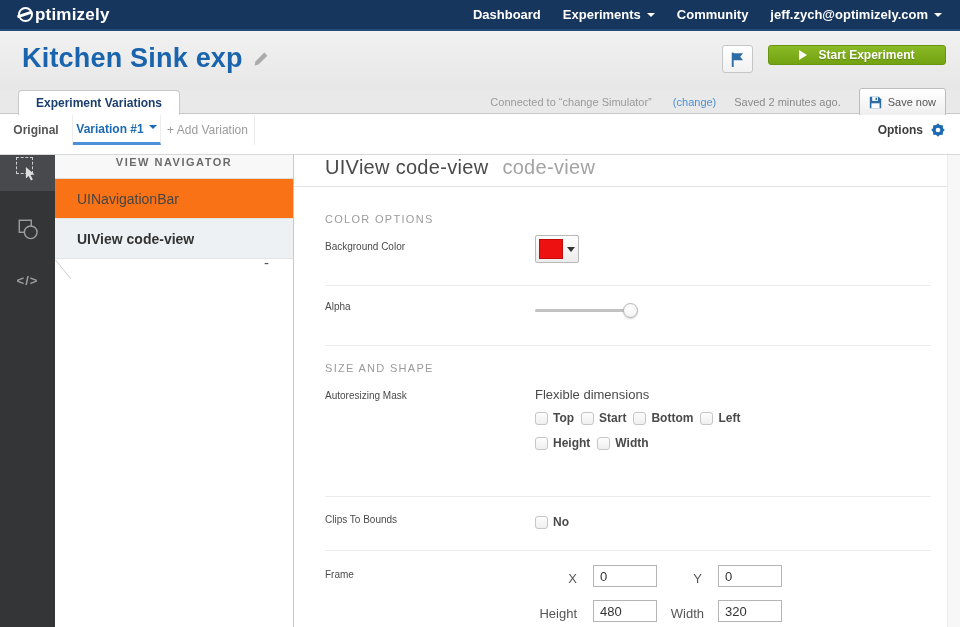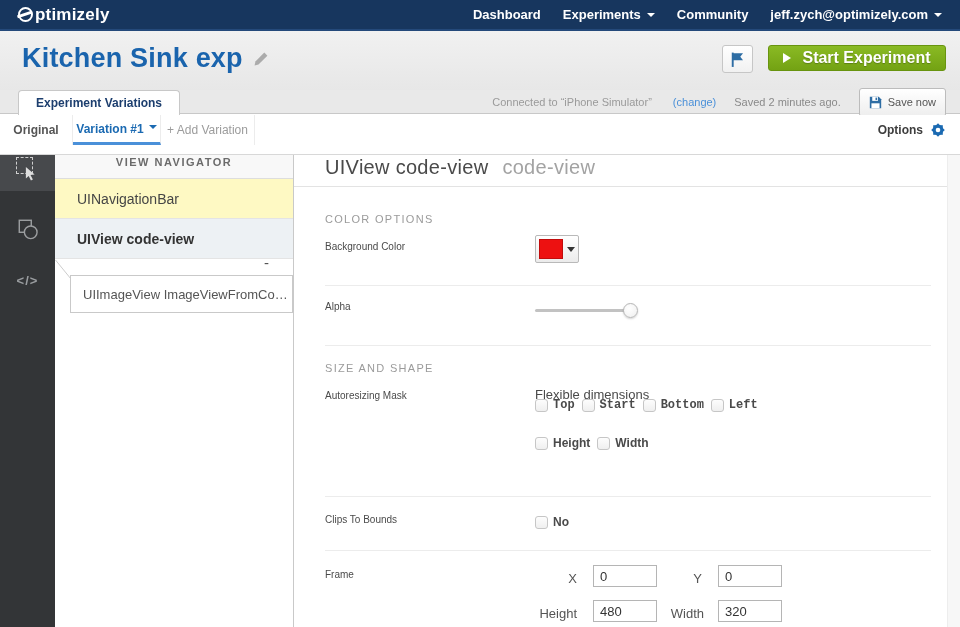--- a/index.html
+++ b/index.html
@@ -24,23 +24,23 @@
              border-top:4px solid #fff; margin-top:1px; }
 
   
   .header { position:absolute; left:0; top:31px; width:960px; height:59px;
             background:linear-gradient(#f1f1f1,#e7e7e7); }
   .title-wrap { position:absolute; left:22px; top:12px; display:flex; align-items:center; gap:10px; }
   .page-title { font-size:27px; font-weight:bold; color:#1a64ad; letter-spacing:0.2px; }
   .flag-btn { position:absolute; left:722px; top:14px; width:31px; height:28px;
               background:linear-gradient(#fff,#f1f1f1); border:1px solid #c6c6c6; border-radius:3px;
               display:flex; align-items:center; justify-content:center; cursor:pointer; }
-  .start-btn { position:absolute; left:768px; top:14px; width:178px; height:26px;
+  .start-btn { position:absolute; left:768px; top:14px; width:178px; height:20px;
                background:linear-gradient(#8aba24,#73a213); border:1px solid #68940f; border-radius:3px;
-               color:#fff; font-size:16px; font-weight:bold; display:flex; align-items:center;
+               color:#fff; font-size:12px; font-weight:bold; display:flex; align-items:center;
                justify-content:center; gap:11px; text-shadow:0 1px 1px rgba(0,0,0,0.25); cursor:pointer; }
   .play { width:0; height:0; border-top:5px solid transparent; border-bottom:5px solid transparent;
           border-left:8px solid #fff; }
 
   
   .tabstrip { position:absolute; left:0; top:90px; width:960px; height:24px; background:#e9e9e9;
               border-bottom:1px solid #c8c8c8; }
   .ev-tab { position:absolute; left:18px; top:0; height:25px; padding:0 17px; background:#fff;
             border:1px solid #c8c8c8; border-bottom:none; border-radius:4px 4px 0 0; z-index:3;
             display:flex; align-items:center; font-size:12px; font-weight:bold; color:#1c3e6e; cursor:pointer; }
@@ -77,21 +77,21 @@
   .sel-arrow { position:absolute; right:0; bottom:-1px; }
   .code-glyph { color:#9a9da0; font-size:13px; font-weight:bold; letter-spacing:1px;
                 font-family:"Liberation Sans", sans-serif; }
 
   .navpanel { position:absolute; left:55px; top:0; width:239px; height:481px; background:#fff;
               border-right:1px solid #c9c9c9; }
   .nav-header { height:33px; background:#f8f8f8; border-bottom:1px solid #ddd; display:flex;
                 align-items:center; justify-content:center; font-size:11px; font-weight:bold;
                 color:#6b6b6b; letter-spacing:1.5px; }
   .nav-item { height:40px; display:flex; align-items:center; padding-left:22px; font-size:14px;
-              color:#454545; border-bottom:1px solid #e4e4e4; background:#fef9c3; cursor:pointer; }
+              color:#454545; border-bottom:1px solid #e4e4e4; background:#f97316; cursor:pointer; }
   .nav-item.selected { background:#edf1f4; font-weight:bold; color:#333; }
   .collapse { position:absolute; right:24px; top:110px; font-size:15px; color:#555;
               line-height:14px; cursor:pointer; }
   .connector { position:absolute; left:0; top:113px; }
   .child-item { position:absolute; left:15px; top:129px; width:223px; height:38px;
                 border:1px solid #c9c9c9; background:#fff; display:flex; align-items:center;
                 padding:0 12px; font-size:13px; color:#555; white-space:nowrap; overflow:hidden;
                 cursor:pointer; }
 
   .content { position:absolute; left:294px; top:0; width:666px; height:481px; background:#fff; }
@@ -169,21 +169,21 @@
     <div class="start-btn">
       <span class="play"></span>
       <span>Start Experiment</span>
     </div>
   </div>
 
   <div class="tabstrip">
     <div class="ev-tab">Experiment Variations</div>
     <div class="strip-right">
       <span class="connected">
-        <span>Connected to “iPhone Simulator”</span>
+        <span>Connected to “change Simulator”</span>
         <span class="change-link">(change)</span>
       </span>
       <span class="saved">Saved 2 minutes ago.</span>
       <div class="savenow-btn">
         <svg width="13" height="13" viewBox="0 0 16 16">
           <path fill="#2e6da4" d="M1 1h11l3 3v11H1z"></path>
           <rect x="4" y="1" width="7" height="5" fill="#fff"></rect>
           <rect x="8" y="2" width="2" height="3" fill="#2e6da4"></rect>
           <rect x="3" y="9" width="10" height="6" fill="#fff"></rect>
         </svg>
@@ -233,21 +233,20 @@
     </div>
 
     <div class="navpanel">
       <div class="nav-header">VIEW NAVIGATOR</div>
       <div class="nav-item">UINavigationBar</div>
       <div class="nav-item selected">UIView code-view</div>
       <span class="collapse">-</span>
       <svg class="connector" width="20" height="22" viewBox="0 0 20 22">
         <line x1="0.5" y1="1" x2="16" y2="20" stroke="#ccc" stroke-width="1"></line>
       </svg>
-      <div class="child-item">UIImageView ImageViewFromCo…</div>
     </div>
 
     <div class="content">
       <div class="insp-header">
         <span>UIView code-view</span><span class="insp-sub">code-view</span>
       </div>
       <div class="div-main"></div>
 
       <div class="sec-label" style="top:67px;">COLOR OPTIONS</div>
 
@@ -264,21 +263,21 @@
         <div class="thumb"></div>
       </div>
 
       <div class="div-lite" style="top:199px;"></div>
 
       <div class="sec-label" style="top:216px;">SIZE AND SHAPE</div>
 
       <div class="row-label" style="top:244px;">Autoresizing Mask</div>
       <div class="flex-label">Flexible dimensions</div>
 
-      <div class="cbrow" style="top:252px;font-family:Liberation Mono, monospace;">
+      <div class="cbrow" style="top:265px;">
         <span class="cbitem">
           <span class="cb"></span>
           <span class="cb-label">Top</span>
         </span>
         <span class="cbitem">
           <span class="cb"></span>
           <span class="cb-label">Start</span>
         </span>
         <span class="cbitem">
           <span class="cb"></span>

